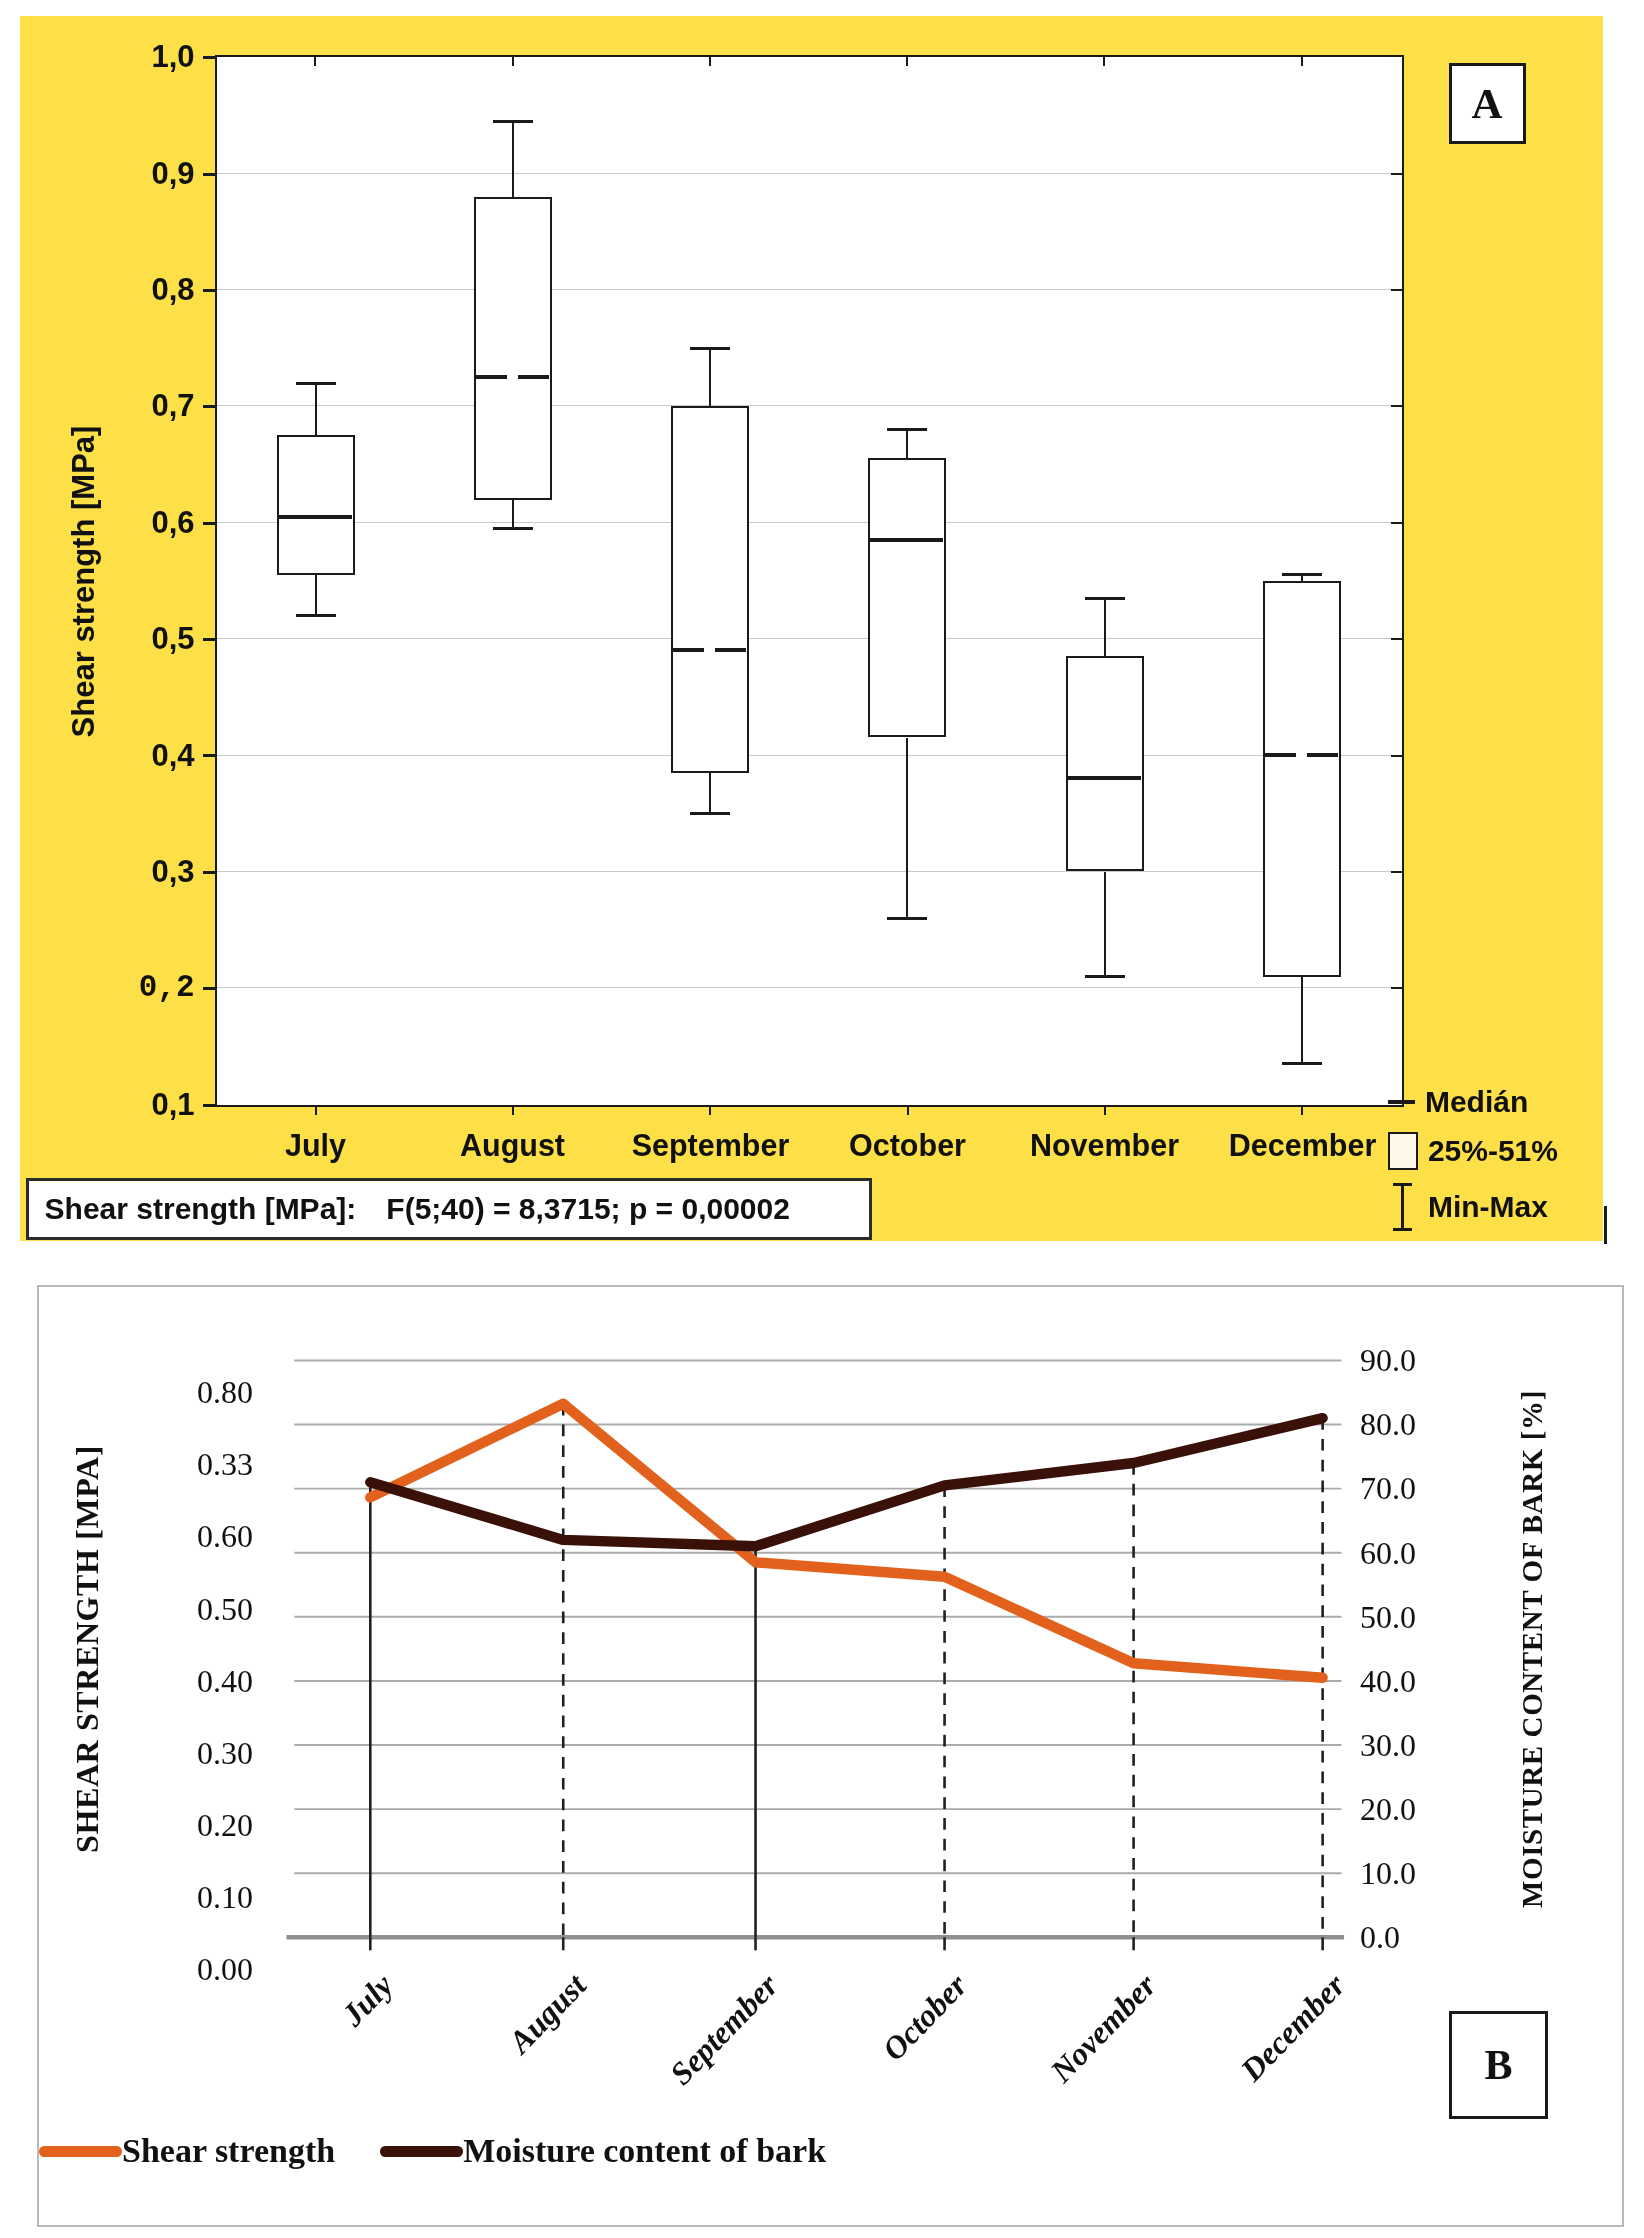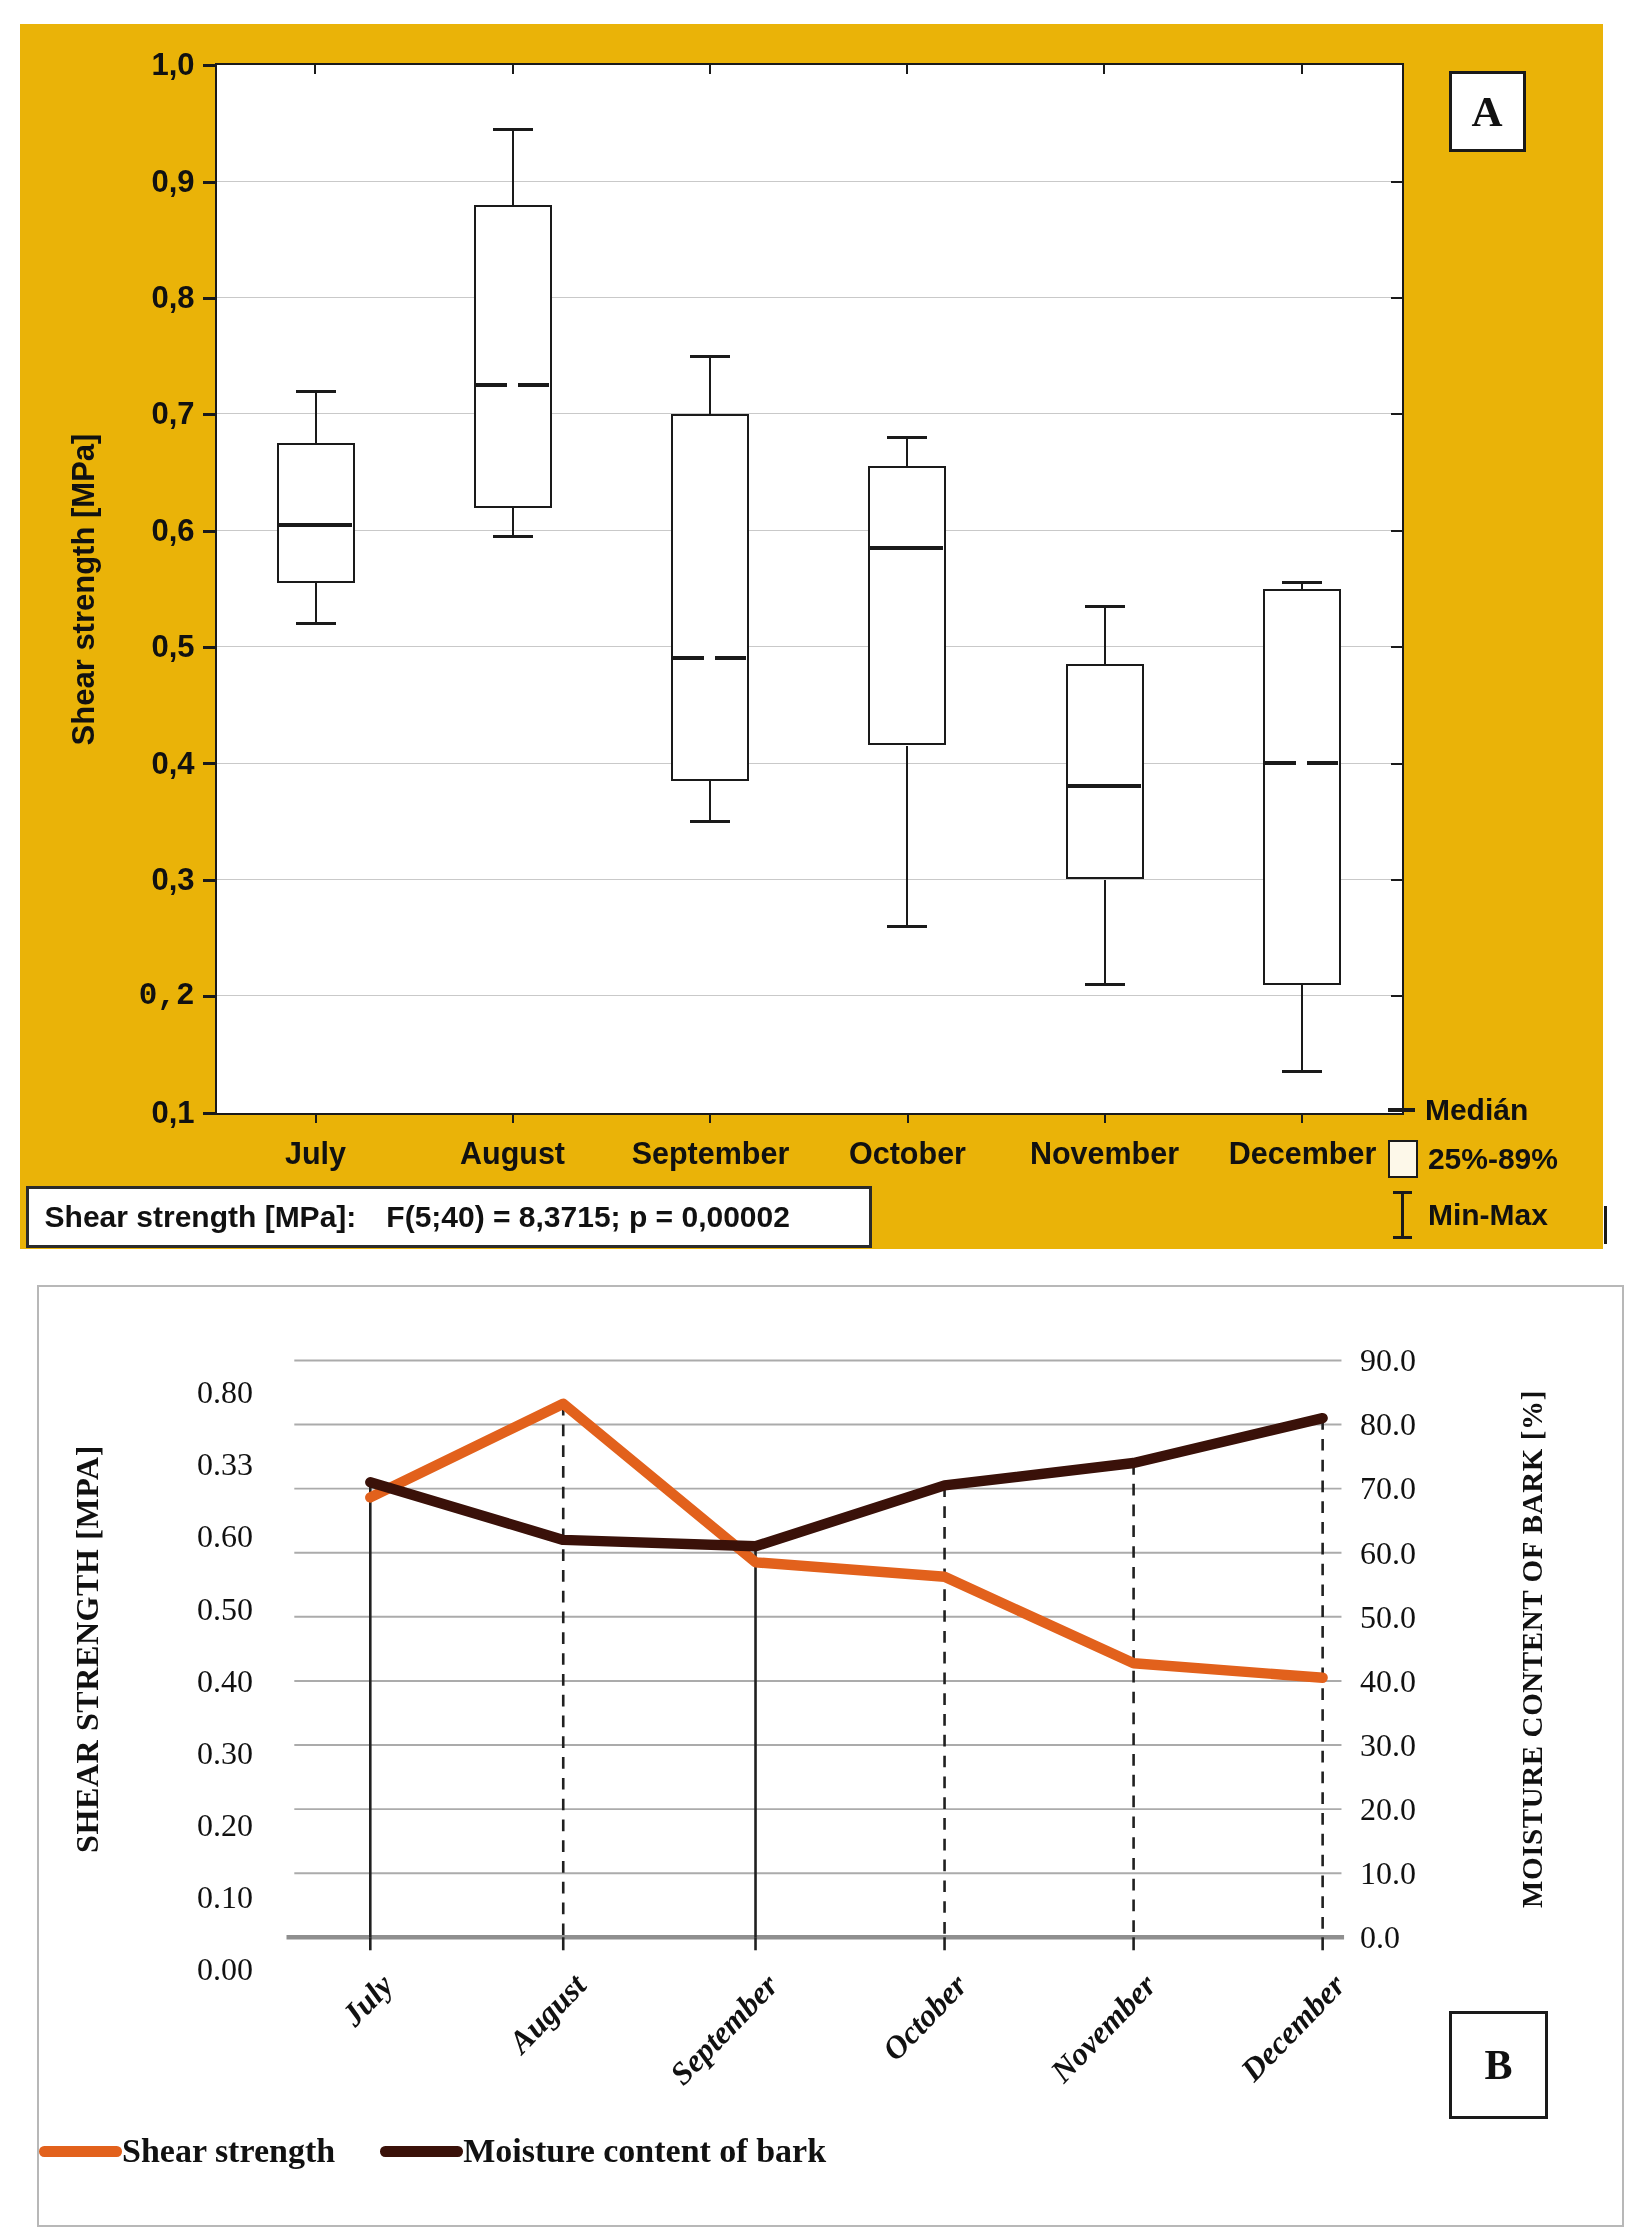--- a/index.html
+++ b/index.html
@@ -1,21 +1,21 @@
 <!DOCTYPE html>
 <html style="font-size:10.4px"><head>
 <meta charset="utf-8">
 <style>
   * { margin:0; padding:0; box-sizing:border-box; }
   html,body { background:#ffffff; }
   .page { position:relative; width:1644px; height:2239px; background:#ffffff; overflow:hidden;
           font-family:"Liberation Sans", sans-serif; }
 
   
-  .panelA { position:absolute; left:19.5px; top:16px; width:1583px; height:1225px; background:#eab308;margin-top:8px; }
+  .panelA { position:absolute; left:19.5px; top:16px; width:1583px; height:1225px; background:#fde047; }
   .a-plot { position:absolute; left:195px; top:39px; width:1189px; height:1052px;
             background:#ffffff; border:2.6px solid #1a1a1a; }
   .a-grid { position:absolute; left:0; width:100%; height:1.3px; background:#c9c9c9; }
   .a-ytick-left { position:absolute; width:13px; height:2.6px; background:#1a1a1a; }
   .a-ytick-right { position:absolute; width:10.4px; height:1.9px; background:#1a1a1a; right:0; }
   .a-xtick-top { position:absolute; width:2.6px; height:9px; background:#1a1a1a; top:0; }
   .a-xtick-bot { position:absolute; width:2.6px; height:10.4px; background:#1a1a1a; }
   .a-ylabel { position:absolute; width:91px; text-align:right; font-size:31px; font-weight:bold;
               color:#111; line-height:36px; }
   .a-xlabel { position:absolute; width:208px; text-align:center; font-size:30.5px; font-weight:bold; color:#111; }
@@ -180,21 +180,21 @@
       </div>
     <div class="a-ytitle" id="aYTitle" style="width: 1052px; height: 39px; left: -461px; top: 546px;">Shear strength [MPa]</div>
 
     <div class="a-legend">
       <div class="a-leg-item">
         <div class="sym-median"></div>
         <div class="a-leg-label">Medián</div>
       </div>
       <div class="a-leg-item">
         <div class="sym-box"></div>
-        <div class="a-leg-label">25%-89%</div>
+        <div class="a-leg-label">25%-51%</div>
       </div>
       <div class="a-leg-item">
         <div class="sym-minmax">
           <div class="v"></div>
             <div class="c t"></div>
             <div class="c b"></div>
         </div>
         <div class="a-leg-label">Min-Max</div>
       </div>
     </div>

